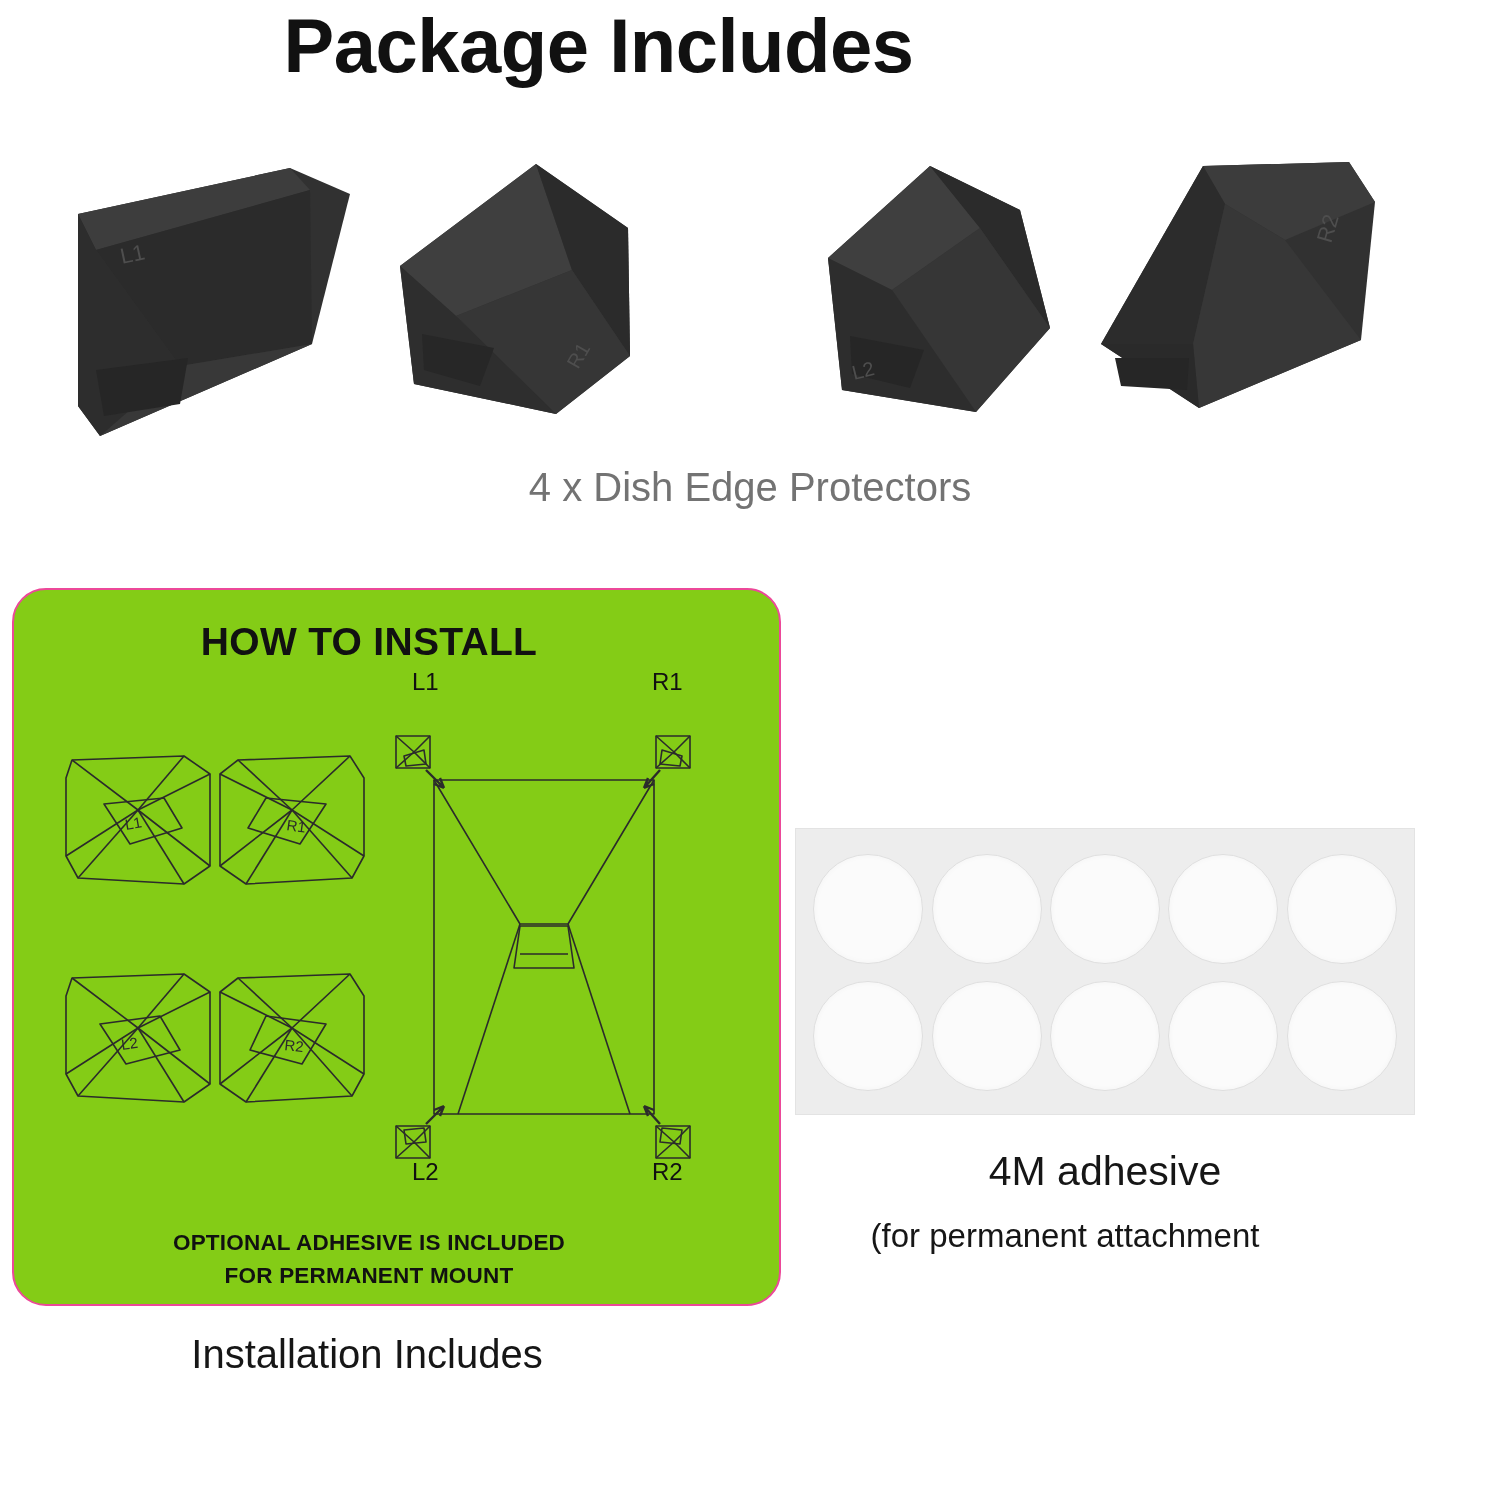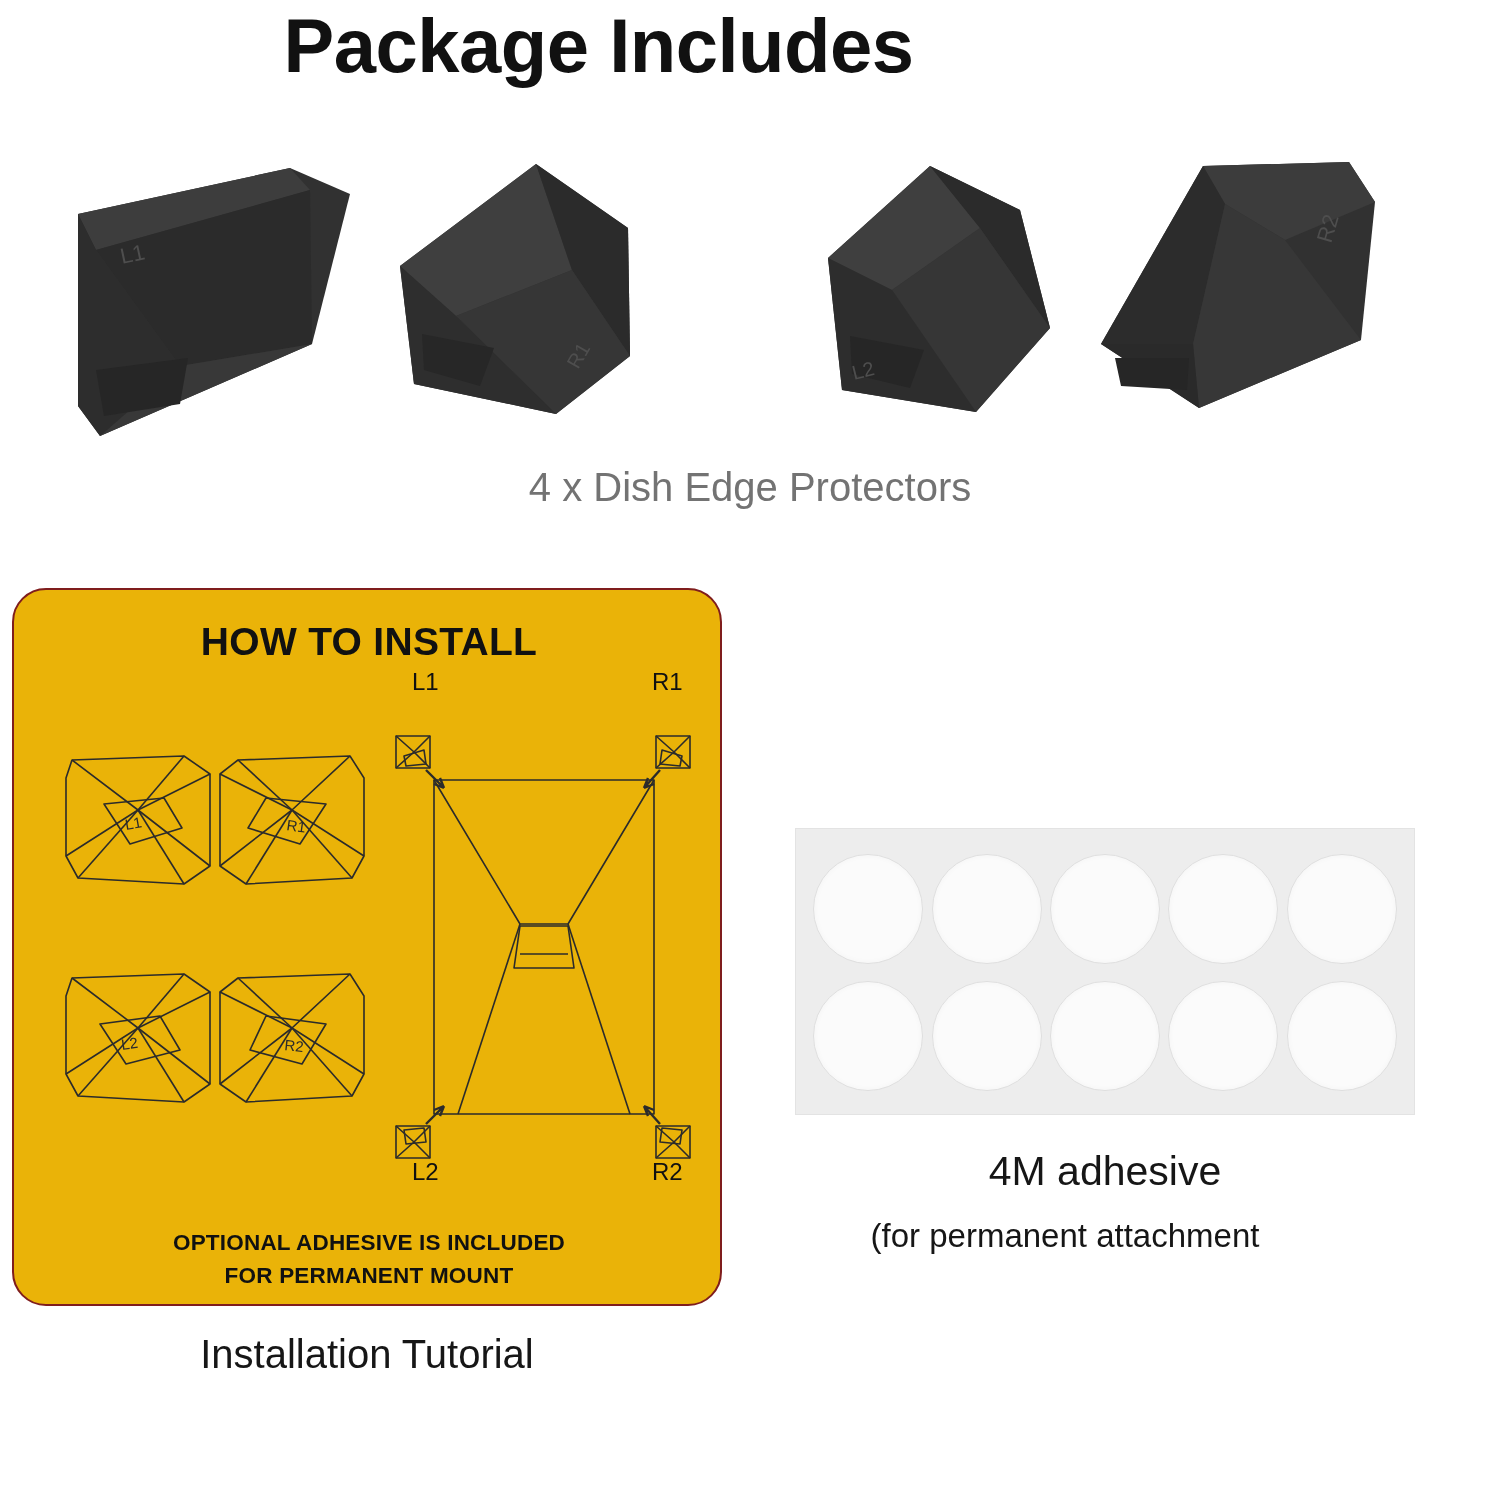--- a/index.html
+++ b/index.html
@@ -52,24 +52,24 @@
     font-size: 40px;
     font-weight: 400;
     color: #737373;
   }
 
   
   .install-card {
     position: absolute;
     left: 12px;
     top: 588px;
-    width: 710px;
+    width: 769px;
     height: 718px;
-    background: #eab308;
-    border: 2px solid #7f1d1d;
+    background: #84cc16;
+    border: 2px solid #ec4899;
     border-radius: 34px;
     box-sizing: border-box;
   }
   .install-heading {
     position: absolute;
     top: 30px;
     left: 0;
     width: 710px;
     text-align: center;
     font-size: 39px;
@@ -311,21 +311,21 @@
     <div style="position:absolute;left:378px;top:480px;font-size:24px;font-weight:400;color:#111;">L2</div>
     <div style="position:absolute;left:618px;top:480px;font-size:24px;font-weight:400;color:#111;">R2</div>
   </div>
 
   <div class="install-note">
     <div>OPTIONAL ADHESIVE IS INCLUDED</div>
     <div>FOR PERMANENT MOUNT</div>
   </div>
 </div>
 
-<div class="caption-tutorial">Installation Tutorial</div>
+<div class="caption-tutorial">Installation Includes</div>
 
 <div class="adhesive-sheet">
   <div class="dot-grid">
     <div class="dot"></div>
     <div class="dot"></div>
     <div class="dot"></div>
     <div class="dot"></div>
     <div class="dot"></div>
     <div class="dot"></div>
     <div class="dot"></div>

